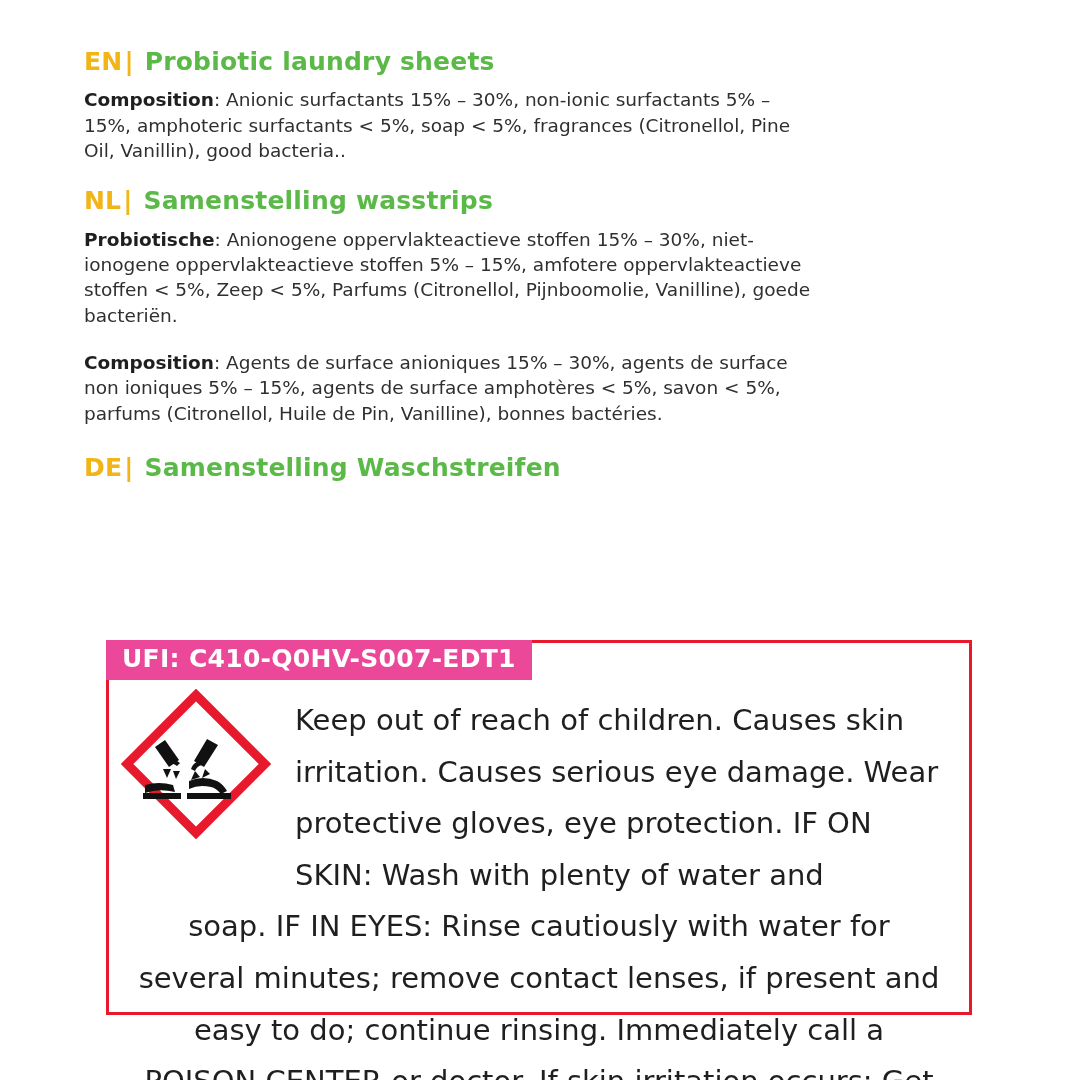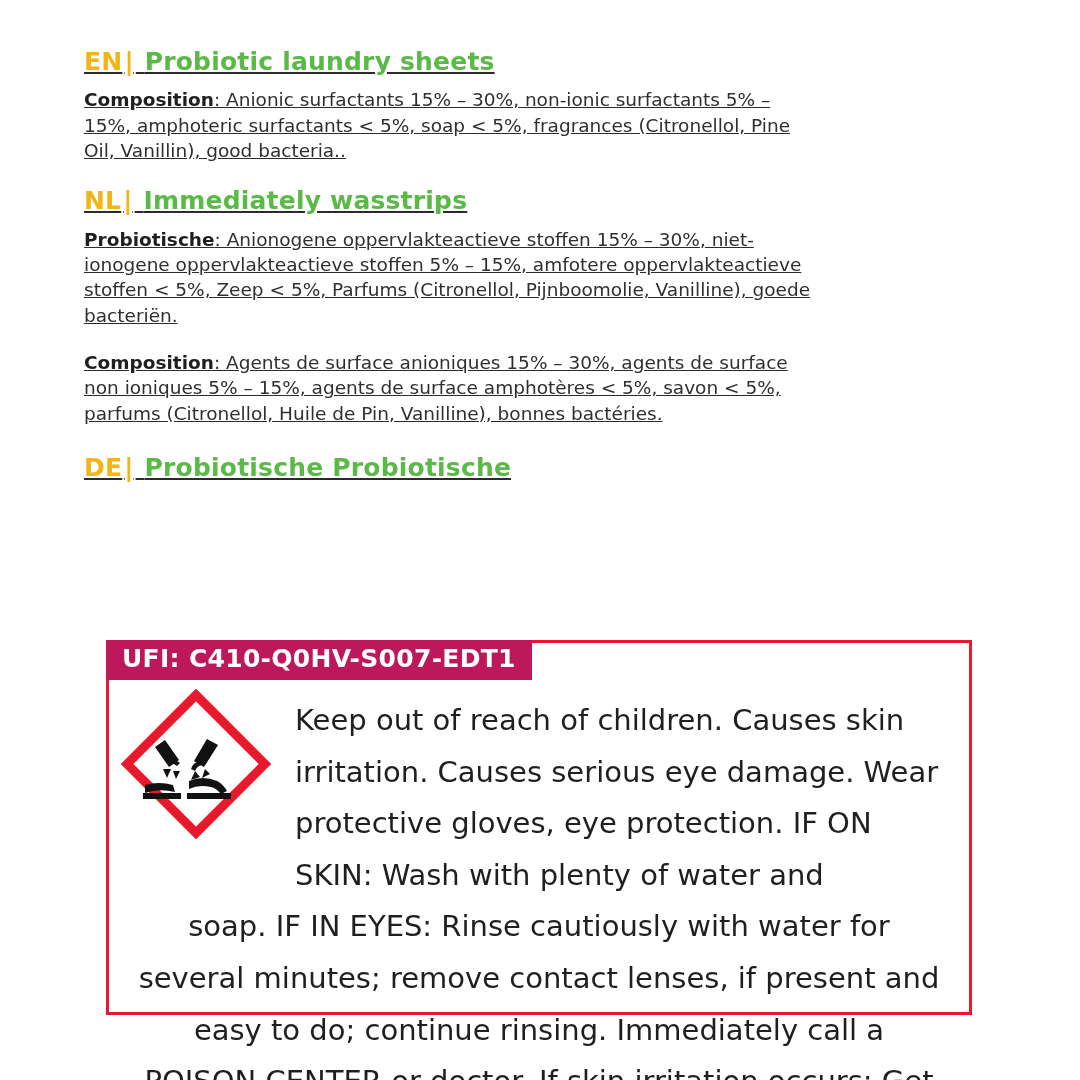--- a/index.html
+++ b/index.html
@@ -13,21 +13,20 @@
     font-family: "DejaVu Sans", "Liberation Sans", sans-serif;
     color: #2b2b2b;
     overflow: hidden;
   }
   .page {
     position: relative;
     width: 936px;
     height: 1080px;
     box-sizing: border-box;
     padding: 46px 114px 0 84px;
-    text-decoration: underline;
   }
 
   
   .lang-block {
     margin-bottom: 4px;
   }
   .lang-head {
     font-size: 25px;
     font-weight: bold;
     letter-spacing: 0.2px;
@@ -73,21 +72,21 @@
     width: 866px;
     height: 375px;
     border: 3px solid #e8192c;
     box-sizing: border-box;
     background: #ffffff;
   }
   .ufi-bar {
     position: absolute;
     left: -3px;
     top: -3px;
-    background: #be185d;
+    background: #ec4899;
     color: #ffffff;
     font-size: 25px;
     font-weight: bold;
     letter-spacing: 0.3px;
     padding: 5px 16px 7px 16px;
     line-height: 1.1;
     white-space: nowrap;
   }
   .panel-body {
     position: relative;
@@ -130,32 +129,32 @@
 
   <div class="lang-block block-en">
     <div class="lang-head">
       <span class="lang-code">EN</span><span class="lang-sep">|</span> <span class="lang-title">Probiotic laundry sheets</span>
     </div>
     <p class="comp"><span class="lbl">Composition</span><span>: Anionic surfactants 15% – 30%, non-ionic surfactants 5% – 15%, amphoteric surfactants &lt; 5%, soap &lt; 5%, fragrances (Citronellol, Pine Oil, Vanillin), good bacteria..</span></p>
   </div>
 
   <div class="lang-block block-nl">
     <div class="lang-head">
-      <span class="lang-code">NL</span><span class="lang-sep">|</span> <span class="lang-title">Immediately wasstrips</span>
+      <span class="lang-code">NL</span><span class="lang-sep">|</span> <span class="lang-title">Samenstelling wasstrips</span>
     </div>
     <p class="comp"><span class="lbl">Probiotische</span><span>: Anionogene oppervlakteactieve stoffen 15% – 30%, niet-ionogene oppervlakteactieve stoffen 5% – 15%, amfotere oppervlakteactieve stoffen &lt; 5%, Zeep &lt; 5%, Parfums (Citronellol, Pijnboomolie, Vanilline), goede bacteriën.</span></p>
   </div>
 
   <div class="lang-block block-fr gap-before-fr">
     <p class="comp"><span class="lbl">Composition</span><span>: Agents de surface anioniques 15% – 30%, agents de surface non ioniques 5% – 15%, agents de surface amphotères &lt; 5%, savon &lt; 5%, parfums (Citronellol, Huile de Pin, Vanilline), bonnes bactéries.</span></p>
   </div>
 
   <div class="lang-block block-de">
     <div class="lang-head">
-      <span class="lang-code">DE</span><span class="lang-sep">|</span> <span class="lang-title">Probiotische Probiotische</span>
+      <span class="lang-code">DE</span><span class="lang-sep">|</span> <span class="lang-title">Samenstelling Waschstreifen</span>
     </div>
   </div>
 
   <div class="panel">
     <div class="ufi-bar">UFI: C410-Q0HV-S007-EDT1</div>
 
     <div class="panel-body">
 
       <div class="ghs">
         <svg width="150" height="150" viewBox="0 0 150 150" xmlns="http://www.w3.org/2000/svg">

